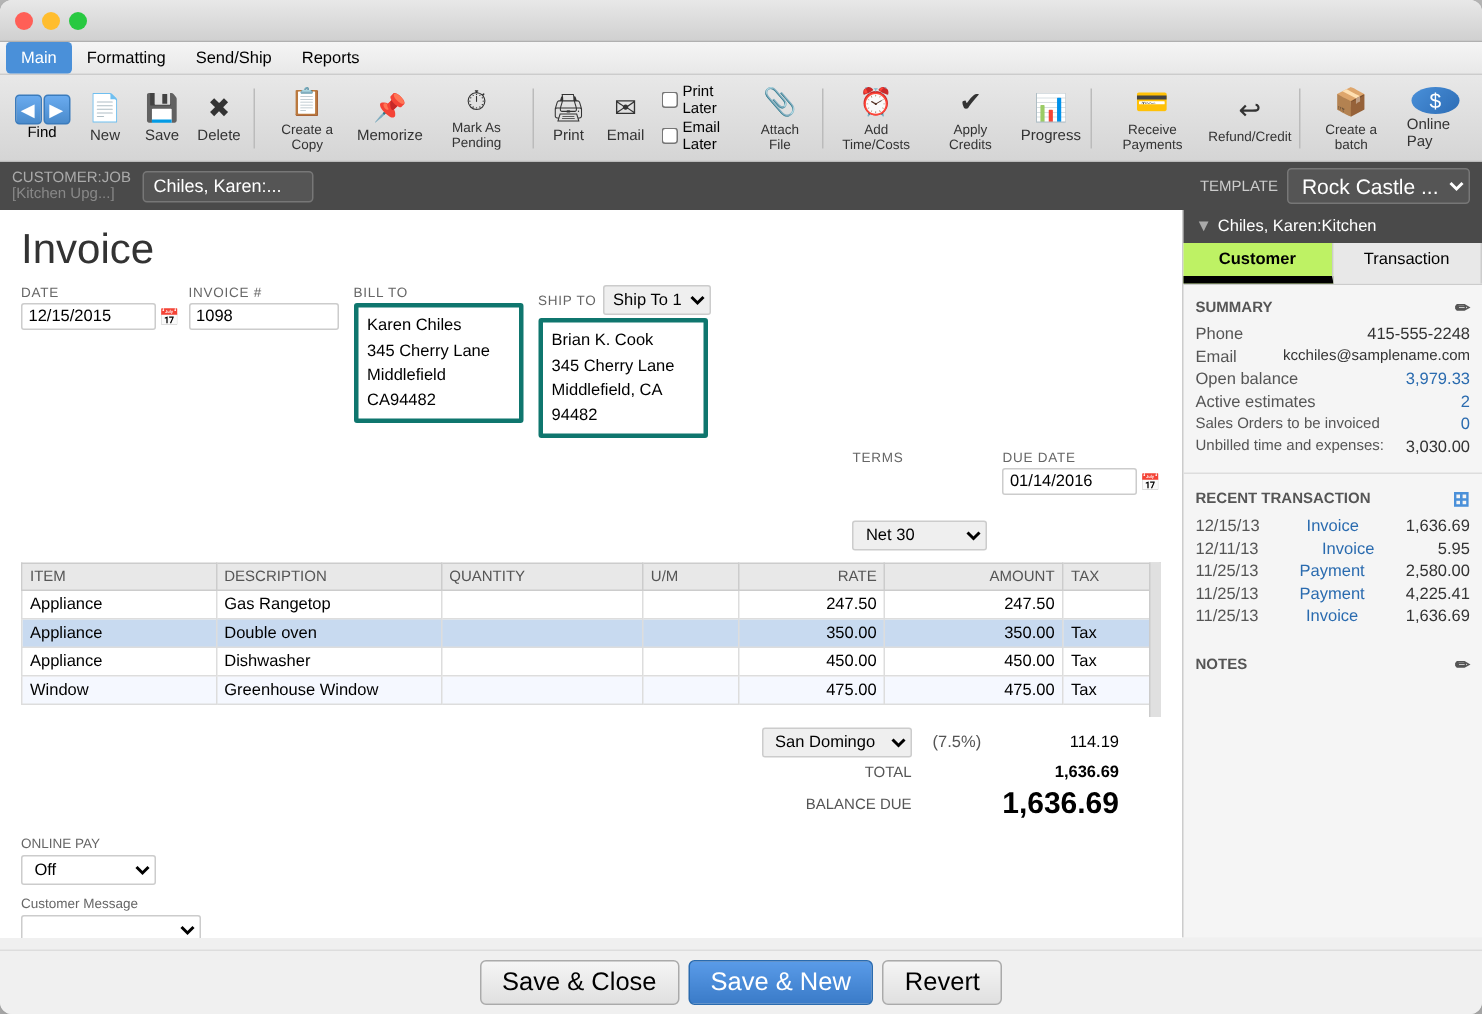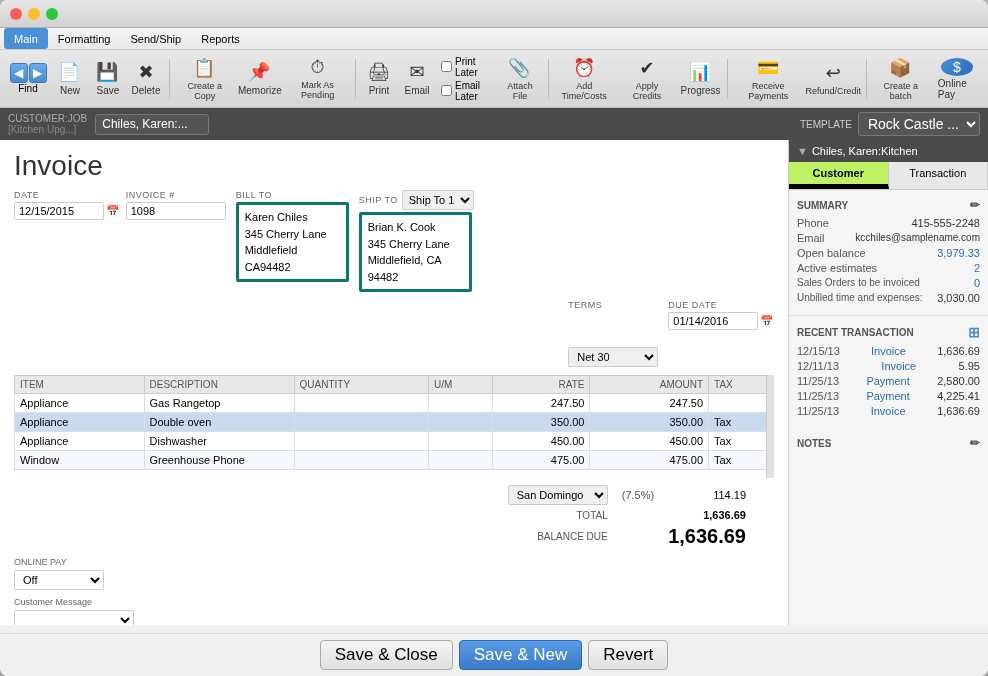--- a/index.html
+++ b/index.html
@@ -650,21 +650,21 @@
       <td>Appliance</td>
       <td style="background:">Dishwasher</td>
       <td></td>
       <td></td>
       <td style="text-align:right">450.00</td>
       <td style="text-align:right">450.00</td>
       <td>Tax</td>
     </tr>
               <tr>
       <td>Window</td>
-      <td style="background:">Greenhouse Phone</td>
+      <td style="background:">Greenhouse Window</td>
       <td></td>
       <td></td>
       <td style="text-align:right">475.00</td>
       <td style="text-align:right">475.00</td>
       <td>Tax</td>
     </tr>
             </tbody>
         </table>
         <div style="position:absolute;right:0;top:0;bottom:0;width:8px;background:#e0e0e0;border-left:1px solid #ccc;"></div>
       </div>

